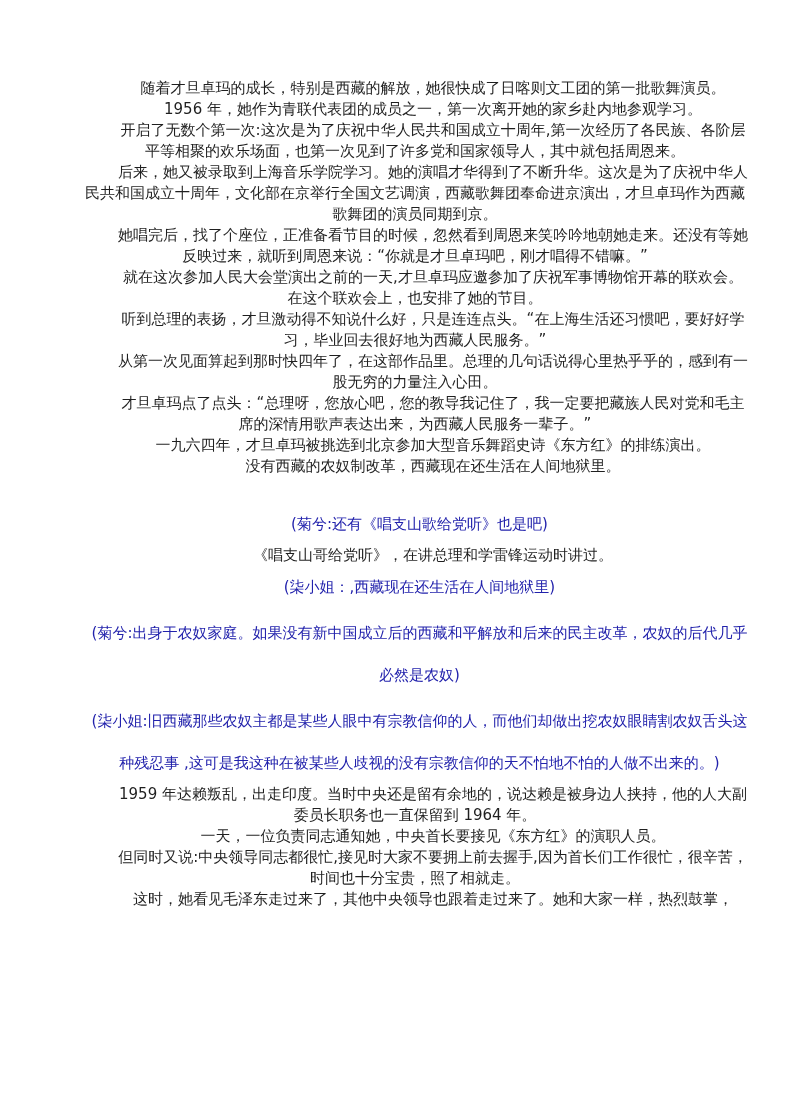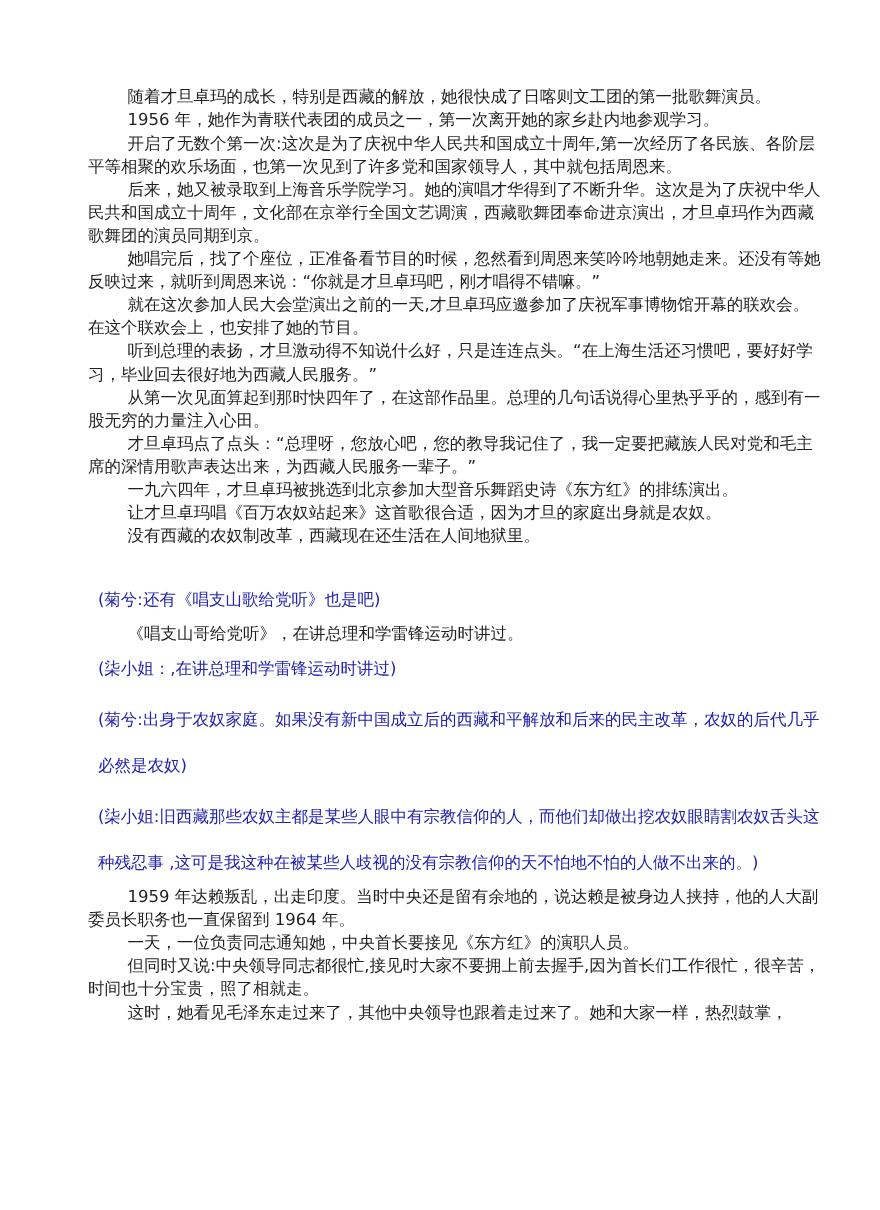--- a/index.html
+++ b/index.html
@@ -15,21 +15,21 @@
     overflow: hidden;
   }
   .content {
     box-sizing: border-box;
     width: 800px;
     padding: 78px 50px 0 80px;
     font-family: "DejaVu Sans", "Liberation Sans", sans-serif;
     font-size: 15px;
     line-height: 21px;
     color: var(--body-color, #1f1f1f);
-    text-align: left;
+    text-align: center;
     word-break: break-all;
   }
   .content p {
     margin: 0;
     padding: 0;
     text-indent: 36px;
   }
   .content p.comment {
     color: var(--comment-color, #2222ac);
     line-height: 42px;
@@ -47,25 +47,24 @@
     <p class="body">随着才旦卓玛的成长，特别是西藏的解放，她很快成了日喀则文工团的第一批歌舞演员。</p>
     <p class="body">1956 年，她作为青联代表团的成员之一，第一次离开她的家乡赴内地参观学习。</p>
     <p class="body">开启了无数个第一次:这次是为了庆祝中华人民共和国成立十周年,第一次经历了各民族、各阶层平等相聚的欢乐场面，也第一次见到了许多党和国家领导人，其中就包括周恩来。</p>
     <p class="body">后来，她又被录取到上海音乐学院学习。她的演唱才华得到了不断升华。这次是为了庆祝中华人民共和国成立十周年，文化部在京举行全国文艺调演，西藏歌舞团奉命进京演出，才旦卓玛作为西藏歌舞团的演员同期到京。</p>
     <p class="body">她唱完后，找了个座位，正准备看节目的时候，忽然看到周恩来笑吟吟地朝她走来。还没有等她反映过来，就听到周恩来说：“你就是才旦卓玛吧，刚才唱得不错嘛。”</p>
     <p class="body">就在这次参加人民大会堂演出之前的一天,才旦卓玛应邀参加了庆祝军事博物馆开幕的联欢会。在这个联欢会上，也安排了她的节目。</p>
     <p class="body">听到总理的表扬，才旦激动得不知说什么好，只是连连点头。“在上海生活还习惯吧，要好好学习，毕业回去很好地为西藏人民服务。”</p>
     <p class="body">从第一次见面算起到那时快四年了，在这部作品里。总理的几句话说得心里热乎乎的，感到有一股无穷的力量注入心田。</p>
     <p class="body">才旦卓玛点了点头：“总理呀，您放心吧，您的教导我记住了，我一定要把藏族人民对党和毛主席的深情用歌声表达出来，为西藏人民服务一辈子。”</p>
     <p class="body">一九六四年，才旦卓玛被挑选到北京参加大型音乐舞蹈史诗《东方红》的排练演出。</p>
-    <p class="body">让才旦卓玛唱《百万农奴站起来》这首歌很合适，因为才旦的家庭出身就是农奴。</p>
     <p class="body">没有西藏的农奴制改革，西藏现在还生活在人间地狱里。</p>
     <p class="comment gap-lg">(菊兮:还有《唱支山歌给党听》也是吧)</p>
     <p class="body">《唱支山哥给党听》，在讲总理和学雷锋运动时讲过。</p>
-    <p class="comment">(柒小姐：,在讲总理和学雷锋运动时讲过)</p>
+    <p class="comment">(柒小姐：,西藏现在还生活在人间地狱里)</p>
     <p class="comment gap-sm">(菊兮:出身于农奴家庭。如果没有新中国成立后的西藏和平解放和后来的民主改革，农奴的后代几乎必然是农奴)</p>
     <p class="comment gap-sm">(柒小姐:旧西藏那些农奴主都是某些人眼中有宗教信仰的人，而他们却做出挖农奴眼睛割农奴舌头这种残忍事 ,这可是我这种在被某些人歧视的没有宗教信仰的天不怕地不怕的人做不出来的。)</p>
     <p class="body">1959 年达赖叛乱，出走印度。当时中央还是留有余地的，说达赖是被身边人挟持，他的人大副委员长职务也一直保留到 1964 年。</p>
     <p class="body">一天，一位负责同志通知她，中央首长要接见《东方红》的演职人员。</p>
     <p class="body">但同时又说:中央领导同志都很忙,接见时大家不要拥上前去握手,因为首长们工作很忙，很辛苦，时间也十分宝贵，照了相就走。</p>
     <p class="body">这时，她看见毛泽东走过来了，其他中央领导也跟着走过来了。她和大家一样，热烈鼓掌，</p>
   </div>
 </div>
 
 </body></html>

